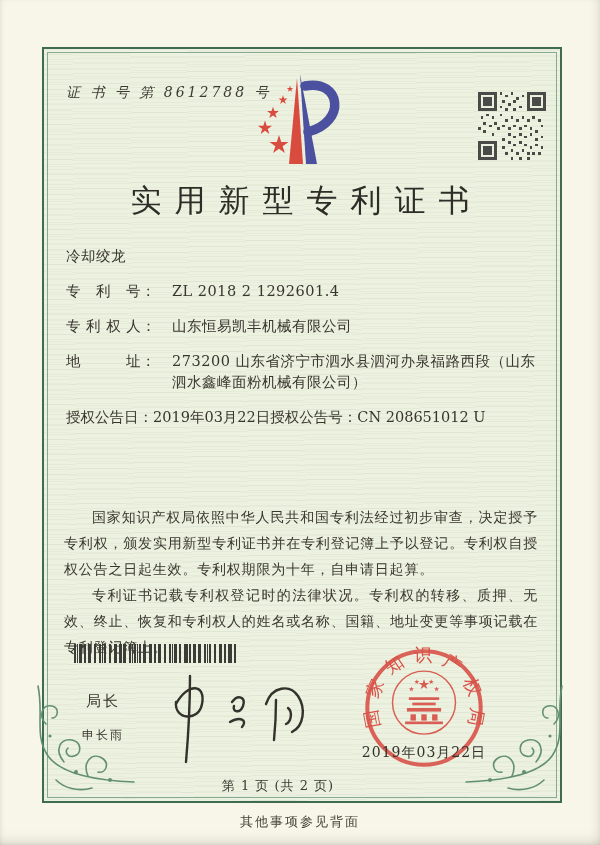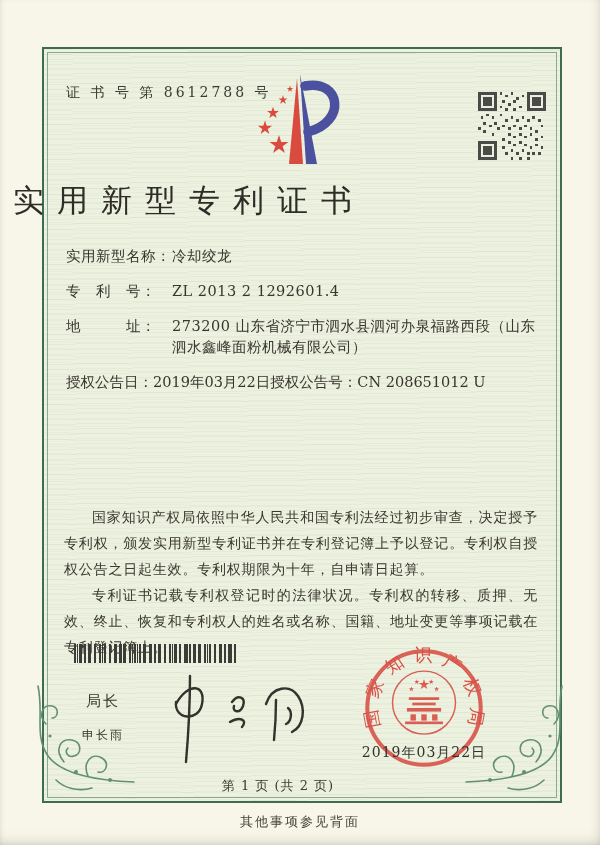--- a/index.html
+++ b/index.html
@@ -24,26 +24,26 @@
   .frame .inner-line { position:absolute; inset:3px; border:1px solid #87ab92; pointer-events:none; }
   .frame .texture {
     position:absolute; inset:0; pointer-events:none; opacity:.55;
     background:
       repeating-linear-gradient(179deg, rgba(124,160,130,.14) 0 1px, transparent 1px 5px),
       repeating-linear-gradient(181deg, rgba(124,160,130,.10) 0 1px, transparent 1px 7px);
   }
 
   
   .cert-no {
-    position:absolute; left:66px; top:84px; font-size:14px; letter-spacing:3px; color:#3c3a33;
+    position:absolute; left:66px; top:84px; font-size:14px; letter-spacing:3px; color:#3c3a33;font-style:italic;
   }
   .logo { position:absolute; left:242px; top:64px; width:120px; height:114px; }
   .qr   { position:absolute; left:478px; top:92px; width:68px; height:68px; }
   .title {
-    position:absolute; left:0; right:0; top:180px; text-align:left;
+    position:absolute; left:0; right:0; top:180px; text-align:center;
     font-size:31px; letter-spacing:13px; color:#2e2c27; text-indent:13px;
   }
 
   
   .fields { position:absolute; left:66px; top:246px; width:476px; font-size:14.5px; }
   .row { display:flex; line-height:21px; margin-bottom:14px; }
   .row .lbl { flex:0 0 106px; letter-spacing:.5px; white-space:pre; }
   .row .val { flex:1; letter-spacing:.5px; }
   .grant-row { display:flex; line-height:21px;align-items:center; }
   .grant-row .pair { display:flex; }
@@ -204,26 +204,29 @@
         <rect x="12" y="24" width="1" height="1"></rect>
       <rect x="15" y="24" width="1" height="1"></rect>
         <rect x="18" y="24" width="1" height="1"></rect>
     </g>
   </svg>
 
   <div class="title">实用新型专利证书</div>
 
   <div class="fields">
     <div class="row">
-      <span class="lbl">实用新型名称：</span>
       <span class="val">冷却绞龙</span>
     </div>
     <div class="row">
       <span class="lbl">专　利　号：</span>
-      <span class="val">ZL 2013 2 1292601.4</span>
+      <span class="val">ZL 2018 2 1292601.4</span>
+    </div>
+    <div class="row">
+      <span class="lbl">专 利 权 人：</span>
+      <span class="val">山东恒易凯丰机械有限公司</span>
     </div>
     <div class="row">
       <span class="lbl">地　　　址：</span>
       <span class="val">273200 山东省济宁市泗水县泗河办泉福路西段（山东泗水鑫峰面粉机械有限公司）</span>
     </div>
     <div class="grant-row">
       <span class="pair">
         <span class="lbl">授权公告日：</span>
         <span class="val">2019年03月22日</span>
       </span>

